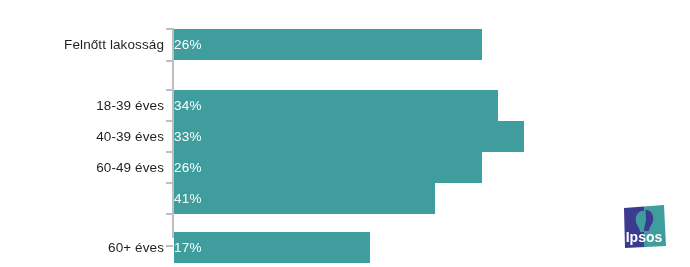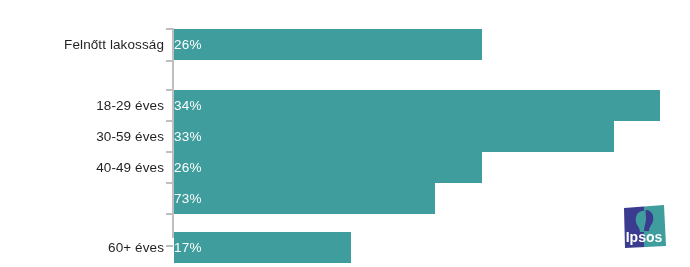--- a/index.html
+++ b/index.html
@@ -117,37 +117,37 @@
         <div class="tick" style="top: 245px;"></div>
         <div class="tick" style="top: 60px;"></div>
       </div>
 
     <div id="rows">
         <div class="row" style="top: 29px;">
           <div class="row-label">Felnőtt lakosság</div>
           <div class="bar" style="width: 308.1px; background: rgb(63, 157, 157);"><span class="bar-value">26%</span></div>
         </div>
         <div class="row" style="top: 90px;">
-          <div class="row-label">18-29 éves</div>
-          <div class="bar" style="width: 486px; background: rgb(63, 157, 157);"><span class="bar-value">34%</span></div>
+          <div class="row-label">18-39 éves</div>
+          <div class="bar" style="width: 324px; background: rgb(63, 157, 157);"><span class="bar-value">34%</span></div>
         </div>
         <div class="row" style="top: 121px;">
-          <div class="row-label">30-59 éves</div>
-          <div class="bar" style="width: 440px; background: rgb(63, 157, 157);"><span class="bar-value">33%</span></div>
+          <div class="row-label">40-39 éves</div>
+          <div class="bar" style="width: 350px; background: rgb(63, 157, 157);"><span class="bar-value">33%</span></div>
         </div>
         <div class="row" style="top: 152px;">
-          <div class="row-label">40-49 éves</div>
+          <div class="row-label">60-49 éves</div>
           <div class="bar" style="width: 308.1px; background: rgb(63, 157, 157);"><span class="bar-value">26%</span></div>
         </div>
         <div class="row" style="top: 183px;">
-          <div class="bar" style="width: 260.7px; background: rgb(63, 157, 157);"><span class="bar-value">73%</span></div>
+          <div class="bar" style="width: 260.7px; background: rgb(63, 157, 157);"><span class="bar-value">41%</span></div>
         </div>
         <div class="row" style="top: 232px;">
           <div class="row-label">60+ éves</div>
-          <div class="bar" style="width: 177px; background: rgb(63, 157, 157);"><span class="bar-value">17%</span></div>
+          <div class="bar" style="width: 196px; background: rgb(63, 157, 157);"><span class="bar-value">17%</span></div>
         </div>
       </div>
 
   </div>
 
   <div class="logo">
     <svg width="48" height="50" viewBox="0 0 48 50" xmlns="http://www.w3.org/2000/svg">
       <defs>
         <clipPath id="sq">
           <path d="M4,7 L44,4 L46,45 L5,47 Z"></path>

